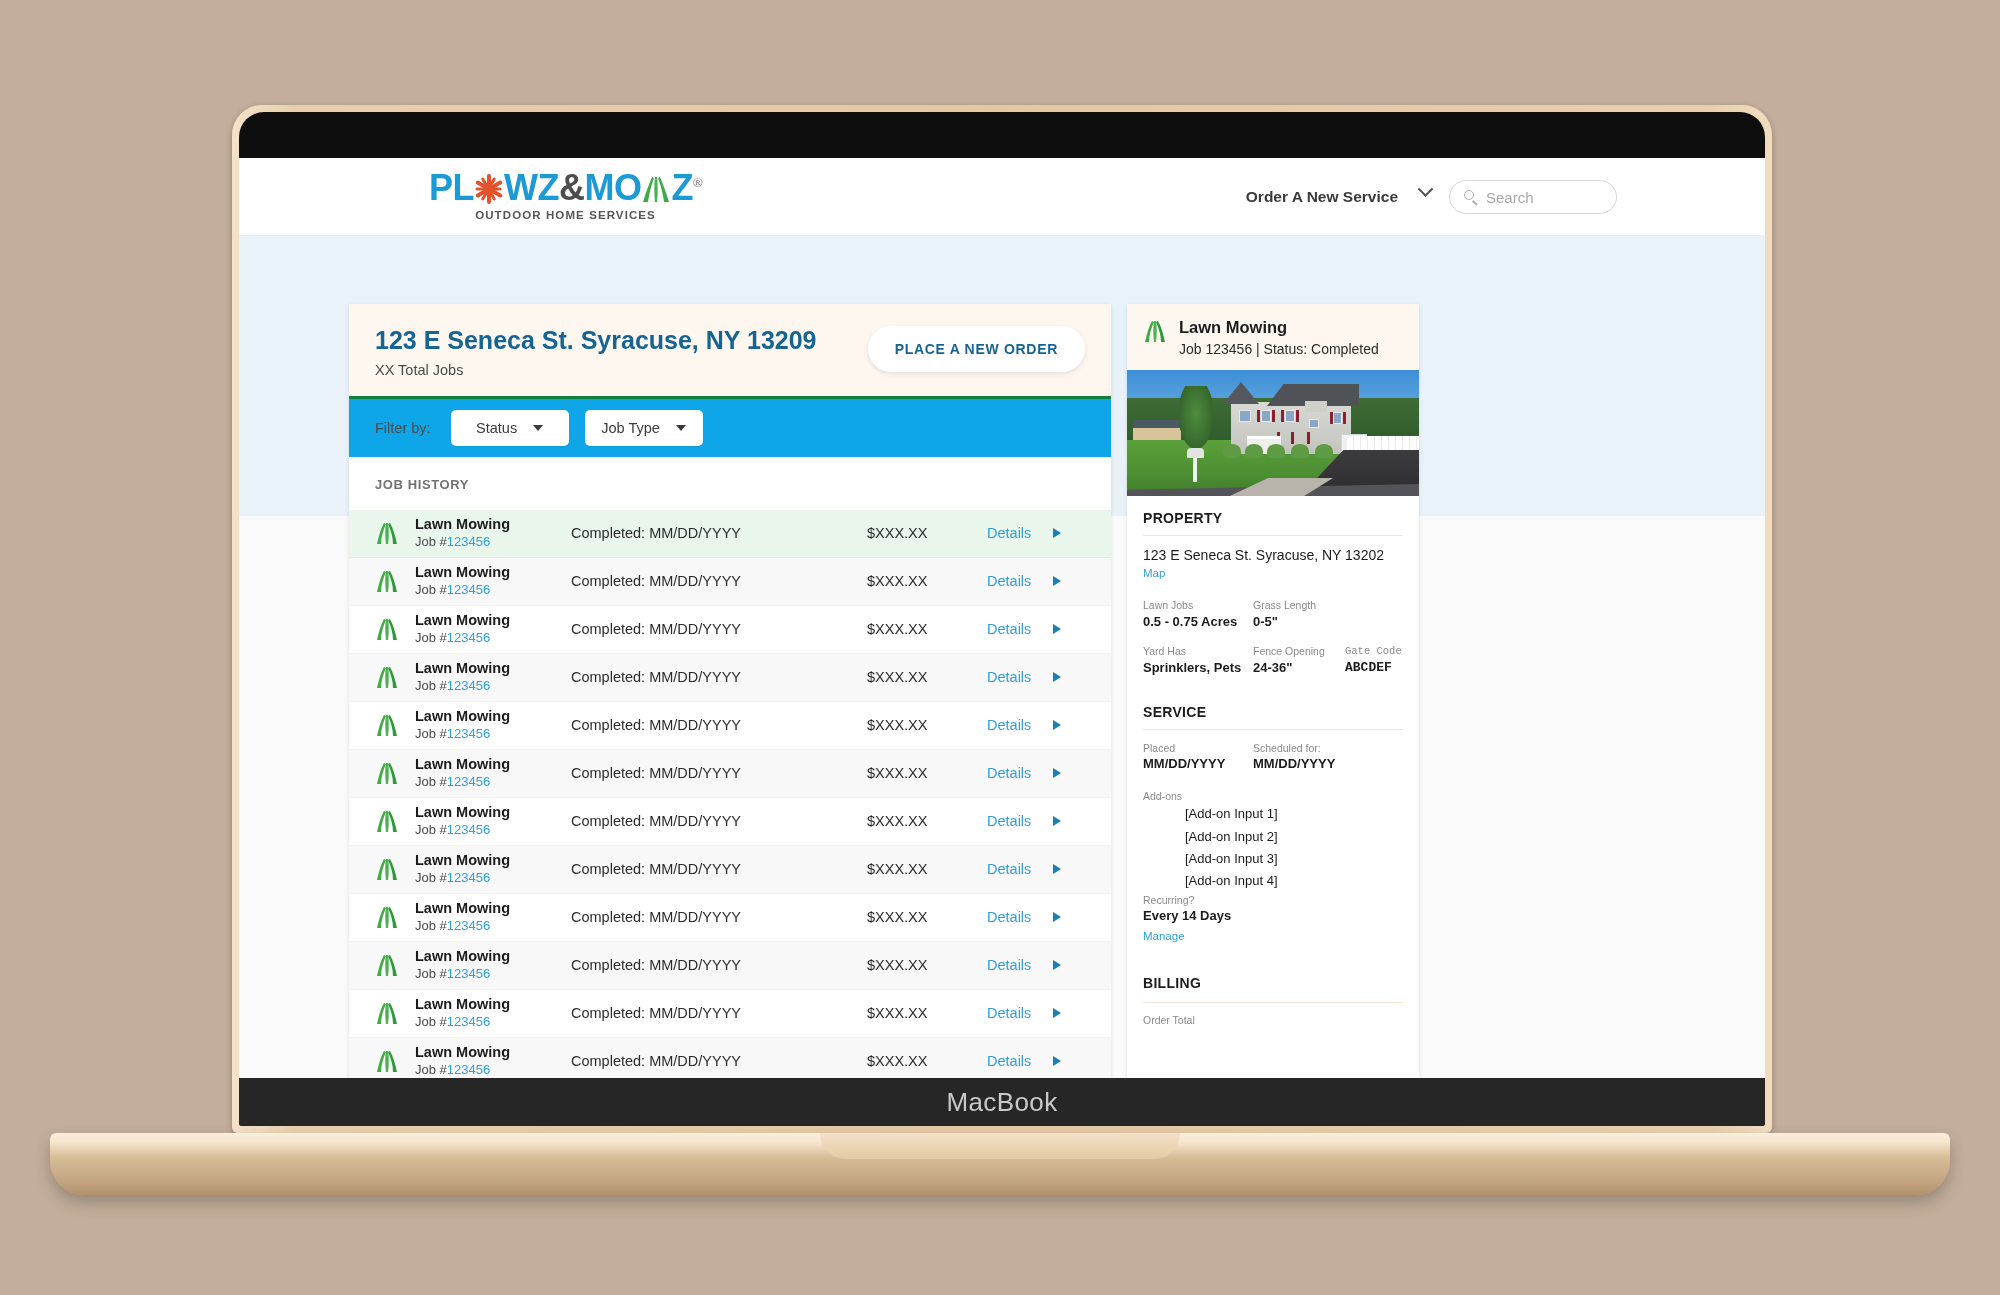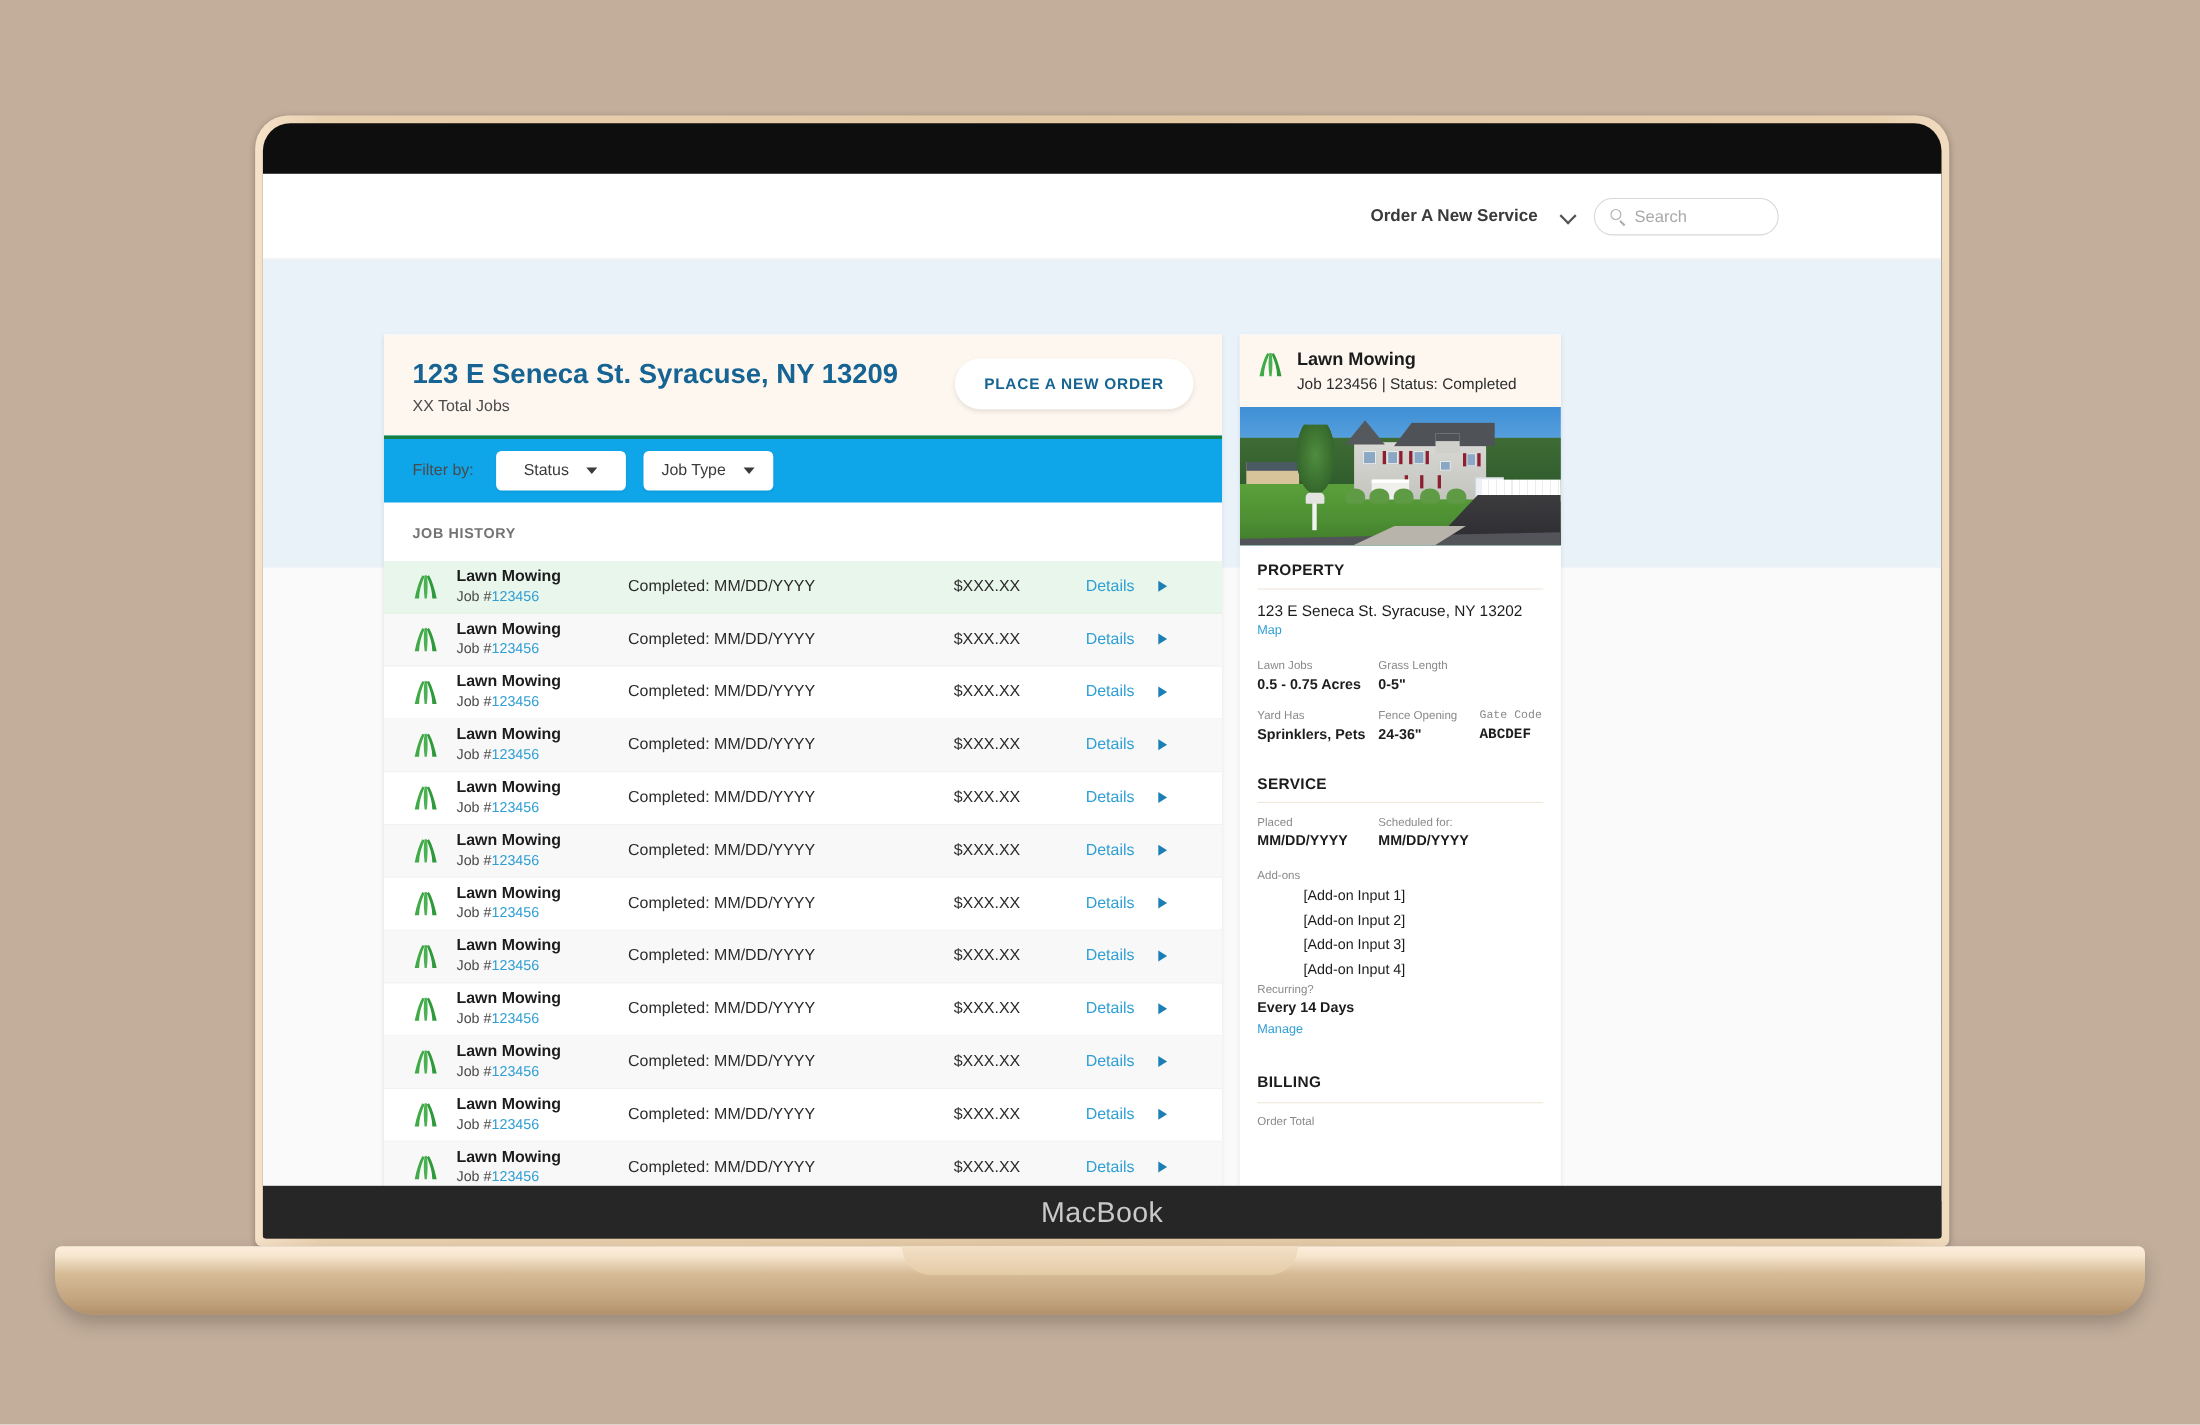--- a/index.html
+++ b/index.html
@@ -98,21 +98,21 @@
   #snowflake-icon i:nth-child(6){ transform: rotate(150deg); height:26px; top:2px; width:3px;}
   .logo-tagline {
     font-size: 11.5px; font-weight: bold; color: #555;
     letter-spacing: 1.1px; margin-top: 3px;
   }
   #header-right {
     position: absolute; right: 148px; top: 0; height: 78px;
     display: flex; align-items: center; gap: 18px;
   }
   #order-service-menu {
-    display: flex; align-items: flex-end; gap: 22px;
+    display: flex; align-items: flex-start; gap: 22px;
     font-size: 15.5px; font-weight: bold; color: #3a3a3a;
     cursor: pointer; white-space: nowrap;
   }
   .chevron-down {
     width: 11px; height: 11px;
     border-right: 2px solid #555; border-bottom: 2px solid #555;
     transform: rotate(45deg) translate(-3px,-3px);
   }
   #search-box {
     width: 168px; height: 34px; border: 1px solid #d8d8d8;
@@ -318,20 +318,28 @@
 </head>
 <body>
 
 <div id="laptop-mockup">
   <div id="laptop-lid">
     <div id="laptop-bezel">
 
       <div id="screen">
 
         <div id="site-header">
+          <div id="brand-logo">
+            <div class="logo-wordmark"><span class="lw-blue">PL</span><span id="snowflake-icon"><i></i><i></i><i></i><i></i><i></i><i></i></span><span class="lw-blue">WZ</span><span class="lw-gray">&amp;</span><span class="lw-blue">MO</span><svg width="30" height="28" viewBox="0 0 30 28" style="vertical-align:-3px">
+                  <path d="M2 27 C5 17 8 9 11 2 L13 3 C10 11 8 19 7 27 Z" fill="#3faa46"></path>
+                  <path d="M14 27 C13 18 13 10 14 2 L16 2 C17 10 17 18 16 27 Z" fill="#4bb254"></path>
+                  <path d="M28 27 C25 17 22 9 19 2 L17 3 C20 11 22 19 23 27 Z" fill="#3faa46"></path>
+                </svg><span class="lw-blue">Z</span><span class="lw-reg">®</span></div>
+            <div class="logo-tagline">OUTDOOR HOME SERVICES</div>
+          </div>
 
           <div id="header-right">
             <div id="order-service-menu">
               <span>Order A New Service</span>
               <span class="chevron-down"></span>
             </div>
             <div id="search-box">
               <span class="search-icon">
                   <b></b>
                   <s></s>

